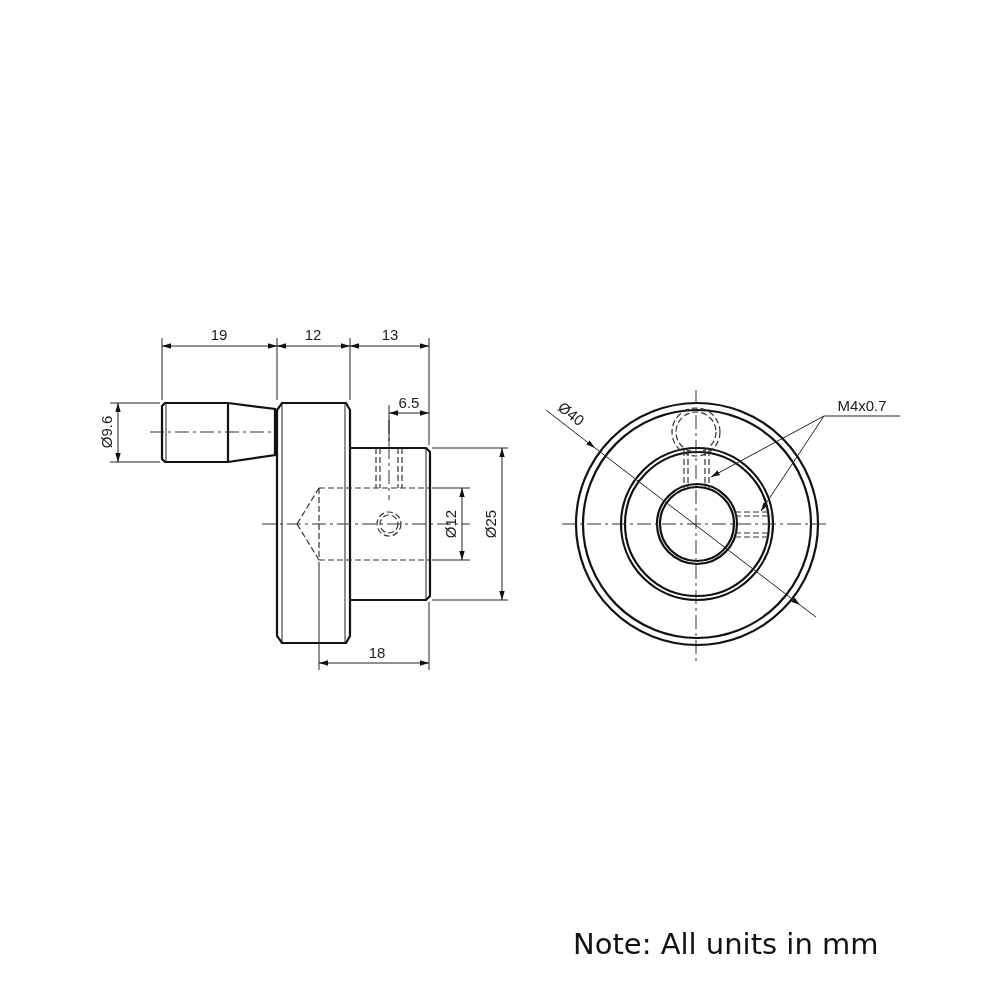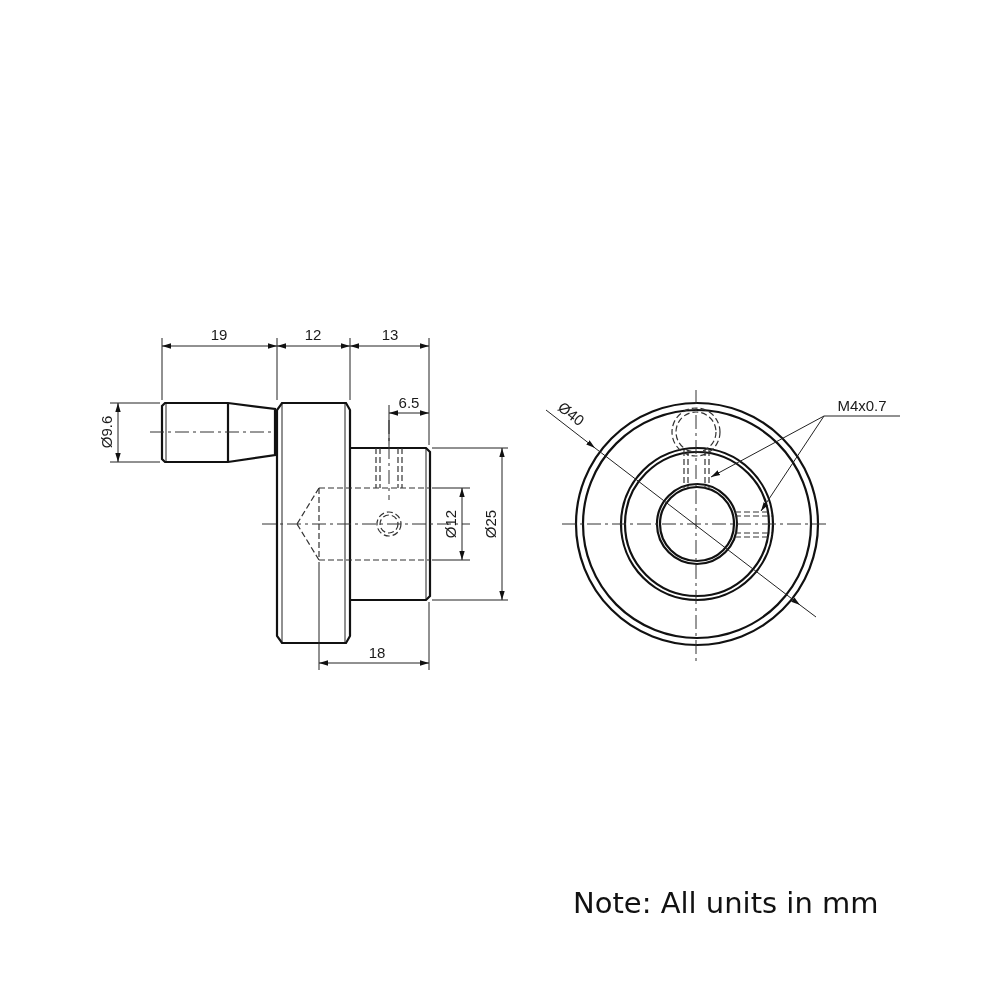--- a/index.html
+++ b/index.html
@@ -1,19 +1,19 @@
 <!DOCTYPE html>
 <html><head>
 <meta charset="utf-8">
 <style>
   html, body { margin: 0; padding: 0; background: #ffffff; }
   body { width: 1000px; height: 1000px; position: relative; overflow: hidden; }
   #drawing { position: absolute; left: 0; top: 0; width: 1000px; height: 1000px; }
   .dimtext { font-family: "Liberation Sans", sans-serif; font-size: 15px; fill: #1a1a1a; }
-  .note { position: absolute; left: 573px; top: 886px; font-family: "DejaVu Sans", sans-serif; font-size: 29px; color: #111; letter-spacing: 0px; }
+  .note { position: absolute; left: 573px; top: 927px; font-family: "DejaVu Sans", sans-serif; font-size: 29px; color: #111; letter-spacing: 0px; }
   .thick { stroke: #111; stroke-width: 2.2; fill: none; }
   .thin { stroke: #222; stroke-width: 1; fill: none; }
   .center { stroke: #333; stroke-width: 1; fill: none; stroke-dasharray: 14 4 3 4; }
   .hidden { stroke: #333; stroke-width: 1.2; fill: none; stroke-dasharray: 6 3; }
 </style>
 </head>
 <body>
 
 <svg id="drawing" viewBox="0 0 1000 1000" xmlns="http://www.w3.org/2000/svg">
   <defs>

